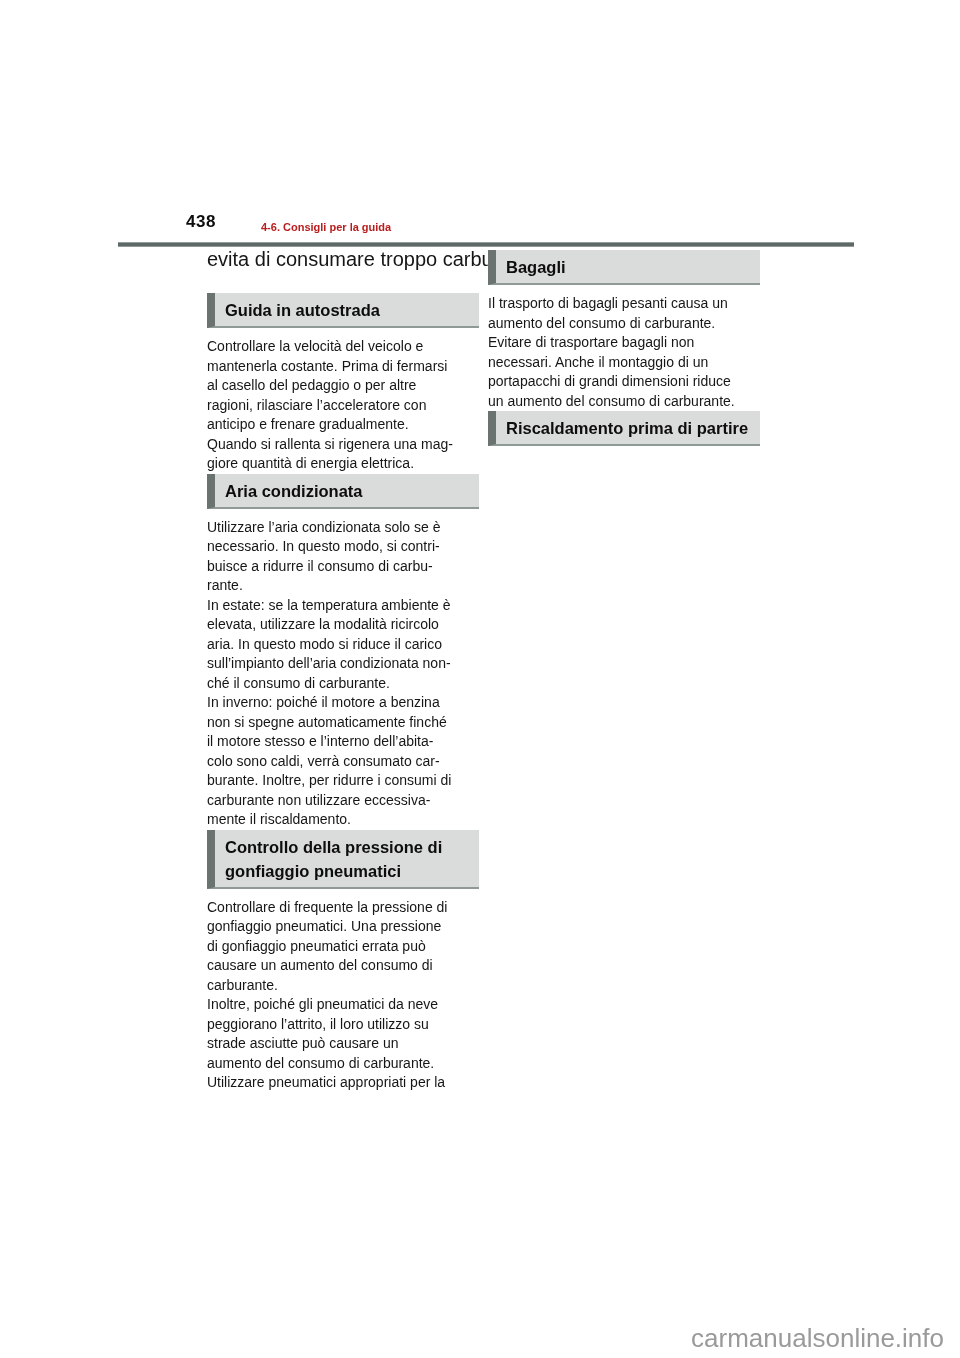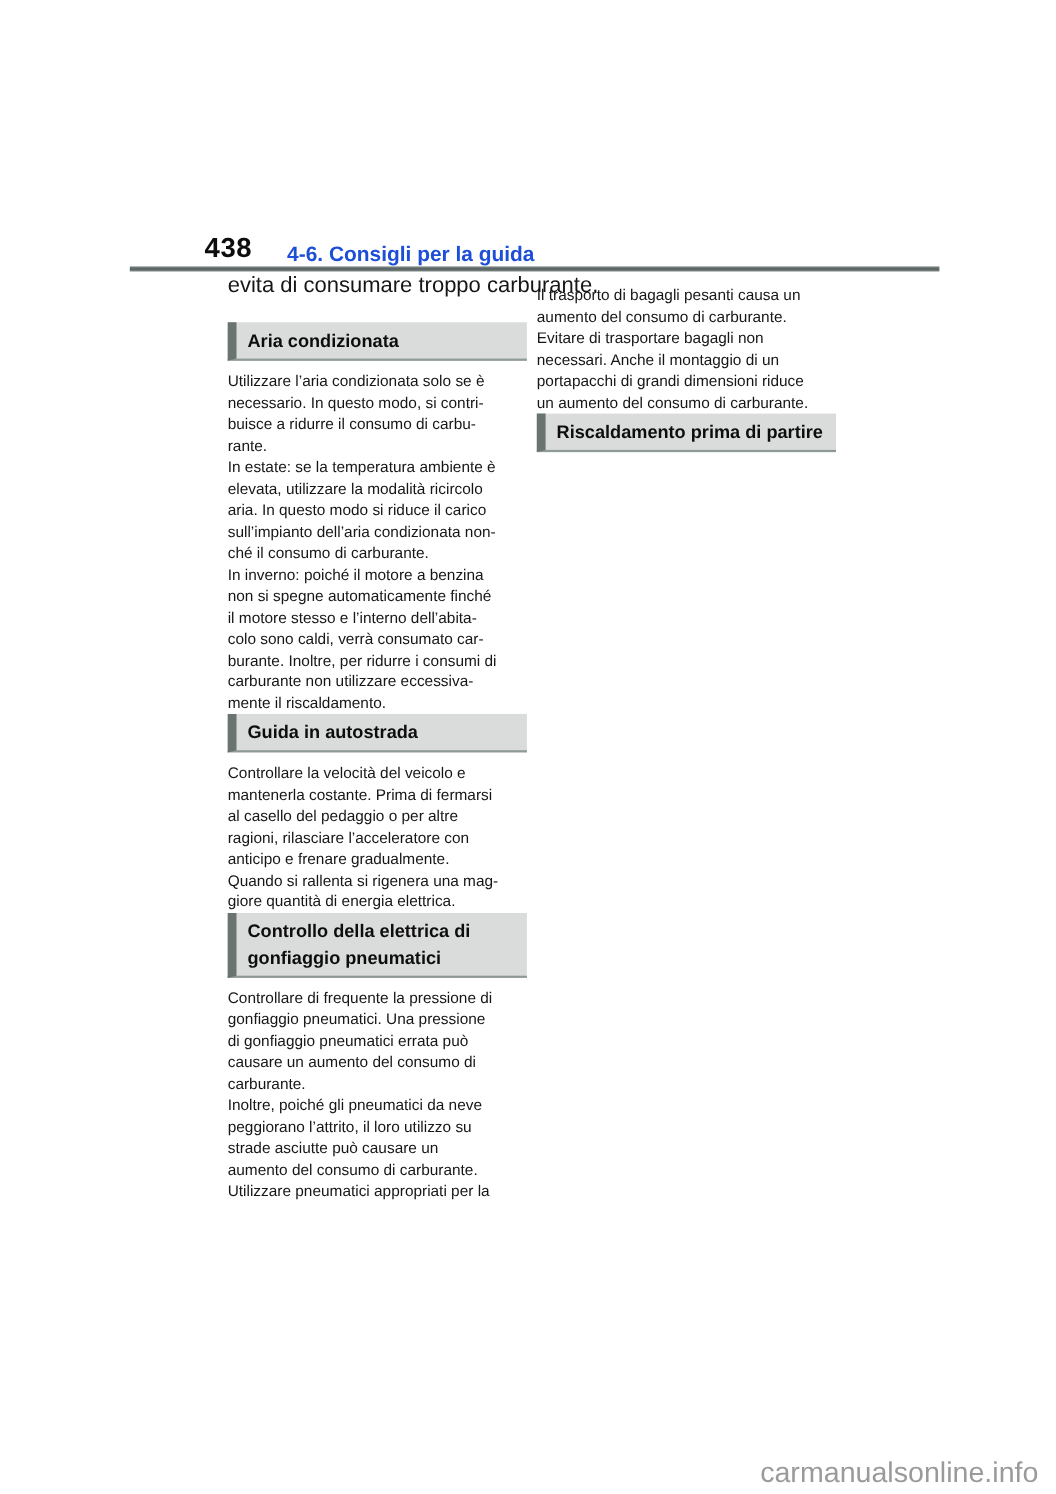--- a/index.html
+++ b/index.html
@@ -13,32 +13,32 @@
     height: 1358px;
     background: #ffffff;
     font-family: "Liberation Sans", sans-serif;
     color: #161616;
     overflow: hidden;
   }
   .page-number {
     position: absolute;
     left: 186px;
     top: 212px;
-    font-size: 25px;
+    font-size: 17px;
     font-weight: 700;
     letter-spacing: 0.5px;
     color: #0d0d0d;
   }
   .chapter-title {
     position: absolute;
     left: 261px;
     top: 221px;
-    font-size: 19px;
+    font-size: 11px;
     font-weight: 700;
-    color: #1d4ed8;
+    color: #b91c1c;
   }
   .header-rule {
     position: absolute;
     left: 118px;
     top: 242px;
     width: 736px;
     height: 5px;
     background: linear-gradient(180deg, #aeb6b4 0%, #5e6967 30%, #5e6967 72%, #aeb6b4 100%);
   }
   .col {
@@ -91,20 +91,33 @@
 
   <div class="page-number">438</div>
   <div class="chapter-title">4-6. Consigli per la guida</div>
   <div class="header-rule"></div>
 
   <div class="col col-left">
     <p class="intro">evita di consumare troppo carburante.</p>
 
     <div class="section">
       <div class="sec-header">
+        <div class="sec-title">Guida in autostrada</div>
+      </div>
+      <p class="sec-body">Controllare la velocità del veicolo e
+mantenerla costante. Prima di fermarsi
+al casello del pedaggio o per altre
+ragioni, rilasciare l’acceleratore con
+anticipo e frenare gradualmente.
+Quando si rallenta si rigenera una mag-
+giore quantità di energia elettrica.</p>
+    </div>
+
+    <div class="section">
+      <div class="sec-header">
         <div class="sec-title">Aria condizionata</div>
       </div>
       <p class="sec-body">Utilizzare l’aria condizionata solo se è
 necessario. In questo modo, si contri-
 buisce a ridurre il consumo di carbu-
 rante.
 In estate: se la temperatura ambiente è
 elevata, utilizzare la modalità ricircolo
 aria. In questo modo si riduce il carico
 sull’impianto dell’aria condizionata non-
@@ -113,52 +126,42 @@
 non si spegne automaticamente finché
 il motore stesso e l’interno dell’abita-
 colo sono caldi, verrà consumato car-
 burante. Inoltre, per ridurre i consumi di
 carburante non utilizzare eccessiva-
 mente il riscaldamento.</p>
     </div>
 
     <div class="section">
       <div class="sec-header">
-        <div class="sec-title">Guida in autostrada</div>
-      </div>
-      <p class="sec-body">Controllare la velocità del veicolo e
-mantenerla costante. Prima di fermarsi
-al casello del pedaggio o per altre
-ragioni, rilasciare l’acceleratore con
-anticipo e frenare gradualmente.
-Quando si rallenta si rigenera una mag-
-giore quantità di energia elettrica.</p>
-    </div>
-
-    <div class="section">
-      <div class="sec-header">
-        <div class="sec-title">Controllo della elettrica di
+        <div class="sec-title">Controllo della pressione di
 gonfiaggio pneumatici</div>
       </div>
       <p class="sec-body">Controllare di frequente la pressione di
 gonfiaggio pneumatici. Una pressione
 di gonfiaggio pneumatici errata può
 causare un aumento del consumo di
 carburante.
 Inoltre, poiché gli pneumatici da neve
 peggiorano l’attrito, il loro utilizzo su
 strade asciutte può causare un
 aumento del consumo di carburante.
 Utilizzare pneumatici appropriati per la</p>
     </div>
   </div>
 
   <div class="col col-right">
 
     <div class="section">
+      <div class="sec-header">
+        <div class="sec-title">Bagagli</div>
+      </div>
       <p class="sec-body">Il trasporto di bagagli pesanti causa un
 aumento del consumo di carburante.
 Evitare di trasportare bagagli non
 necessari. Anche il montaggio di un
 portapacchi di grandi dimensioni riduce
 un aumento del consumo di carburante.</p>
     </div>
 
     <div class="section">
       <div class="sec-header">

